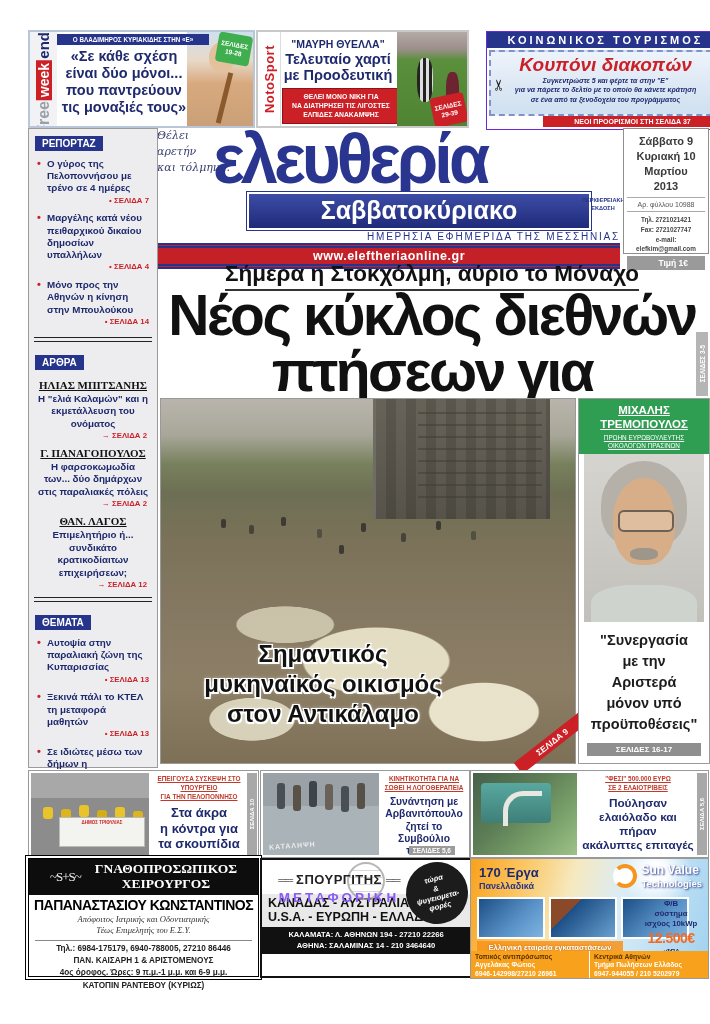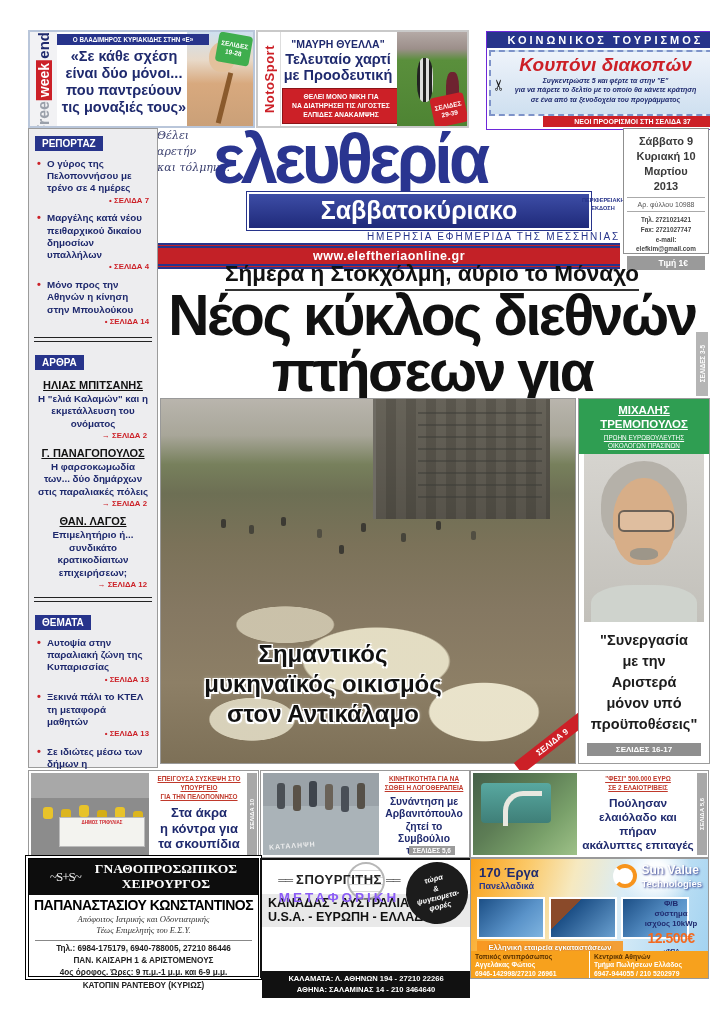--- a/index.html
+++ b/index.html
@@ -78,21 +78,21 @@
   .db-contact{color:#444;font-weight:bold;font-size:6.4px;text-align:center;line-height:1.5;padding:3px 0 2px;}
   .db-price{background:#9a9a9a;color:#fff;font-weight:bold;font-size:8.5px;text-align:right;padding:2px 17px;margin:0 3px;}
 
   
   #sidebar{left:28px;top:128px;width:128px;height:638px;background:#ededef;border:1px solid #9b9b9b;}
   .sb-chip{display:inline-block;background:#27348b;color:#fff;font-weight:bold;font-size:10px;padding:2px 7px;margin:7px 0 4px 6px;}
   .sb-item{position:relative;padding:3px 8px 4px 18px;color:#1f2a6e;font-weight:bold;font-size:9.8px;line-height:1.25;}
   .sb-item .blt{position:absolute;left:8px;top:2px;color:#cc2027;font-size:11px;}
   .sb-page{display:block;text-align:right;color:#cc2027;font-size:7.8px;margin-top:1px;}
   .sb-divider{height:3px;border-top:1.5px solid #222;border-bottom:1.5px solid #222;margin:6px 5px;}
-  .sb-author{color:#111;font-weight:bold;font-size:11px;text-align:center;text-decoration:underline;margin-top:5px;}
+  .sb-author{color:#111;font-weight:bold;font-size:11px;text-align:center;text-decoration:underline;margin-top:5px;font-family:Liberation Serif, serif;}
   .sb-atext{color:#1f2a6e;font-weight:bold;font-size:9.8px;line-height:1.3;text-align:center;padding:2px 8px 0;}
   .sb-apage{display:block;text-align:right;color:#cc2027;font-size:7.8px;font-weight:bold;padding:0 10px 2px 0;}
 
   
   #kicker{left:162px;top:261px;width:540px;text-align:center;}
   #kicker span{display:inline-block;color:#111;font-weight:bold;font-size:22.5px;border-bottom:2px solid #333;padding-bottom:2px;}
   #headline{left:160px;top:288px;width:544px;text-align:center;color:#111;font-weight:bold;font-size:57px;
     letter-spacing:-2.5px;line-height:.98;}
   #hl-pages{left:696px;top:332px;width:12px;height:64px;background:#b5b5b5;color:#fff;font-size:6.3px;font-weight:bold;
     display:flex;align-items:center;justify-content:center;}
@@ -174,21 +174,21 @@
   .mv-top{position:relative;height:34px;}
   .mv-globe{position:absolute;left:50%;top:2px;transform:translateX(-50%);width:34px;height:34px;border:2px solid #9a9a9a;
     border-radius:50%;background:repeating-linear-gradient(0deg,transparent 0 6px,#c9c9c9 6px 7px);opacity:.7;}
   .mv-brandline{position:absolute;left:0;right:54px;top:12px;text-align:center;color:#222;font-weight:bold;font-size:13px;letter-spacing:.5px;}
   .mv-wing{color:#555;font-size:11px;letter-spacing:-1px;}
   .mv-type{position:absolute;left:0;right:54px;top:30px;text-align:center;color:#8b5cf6;font-weight:bold;font-size:13.5px;letter-spacing:3px;}
   .mv-badge{position:absolute;right:2px;top:2px;width:62px;height:62px;border-radius:50%;background:#1c1c1c;color:#fff;
     display:flex;align-items:center;justify-content:center;text-align:center;font-style:italic;font-weight:bold;
     font-size:7.6px;line-height:1.25;transform:rotate(-14deg);z-index:2;}
   .mv-dest{background:#e9e9e9;color:#111;font-weight:bold;font-size:12.5px;text-align:left;padding:2px 6px;line-height:1.15;}
-  .mv-addr{background:#111;color:#fff;font-weight:bold;font-size:7.6px;text-align:center;line-height:1.5;padding:2px 0;margin-top:44px;}
+  .mv-addr{background:#111;color:#fff;font-weight:bold;font-size:7.6px;text-align:center;line-height:1.5;padding:2px 0;}
   #ad-solar{left:470px;width:237px;height:119px;border:1px solid #999;overflow:hidden;
     background:radial-gradient(circle 60px at 78% 12%,rgba(255,255,255,.95) 0 18%,transparent 60%),
       linear-gradient(105deg,#f9a11b 0%,#fbc969 22%,#f6e9c0 40%,#d9ecf7 60%,#9fd1f0 100%);}
   .sv-projects{position:absolute;left:8px;top:6px;color:#1f2a6e;font-weight:bold;font-size:13px;}
   .sv-projects-sub{position:absolute;left:8px;top:22px;color:#27348b;font-weight:bold;font-size:9px;}
   .sv-logo{position:absolute;right:6px;top:5px;display:flex;align-items:flex-start;gap:4px;}
   .sv-swoosh{width:16px;height:16px;border-radius:50%;border:4px solid #f7941d;border-left-color:transparent;background:#fff;}
   .sv-brand{color:#fff;font-weight:bold;font-size:12px;line-height:1.05;text-shadow:1px 1px 2px #27348b;}
   .sv-brand small{font-size:9.5px;}
   .sv-panels{position:absolute;left:6px;top:38px;display:flex;gap:4px;}

